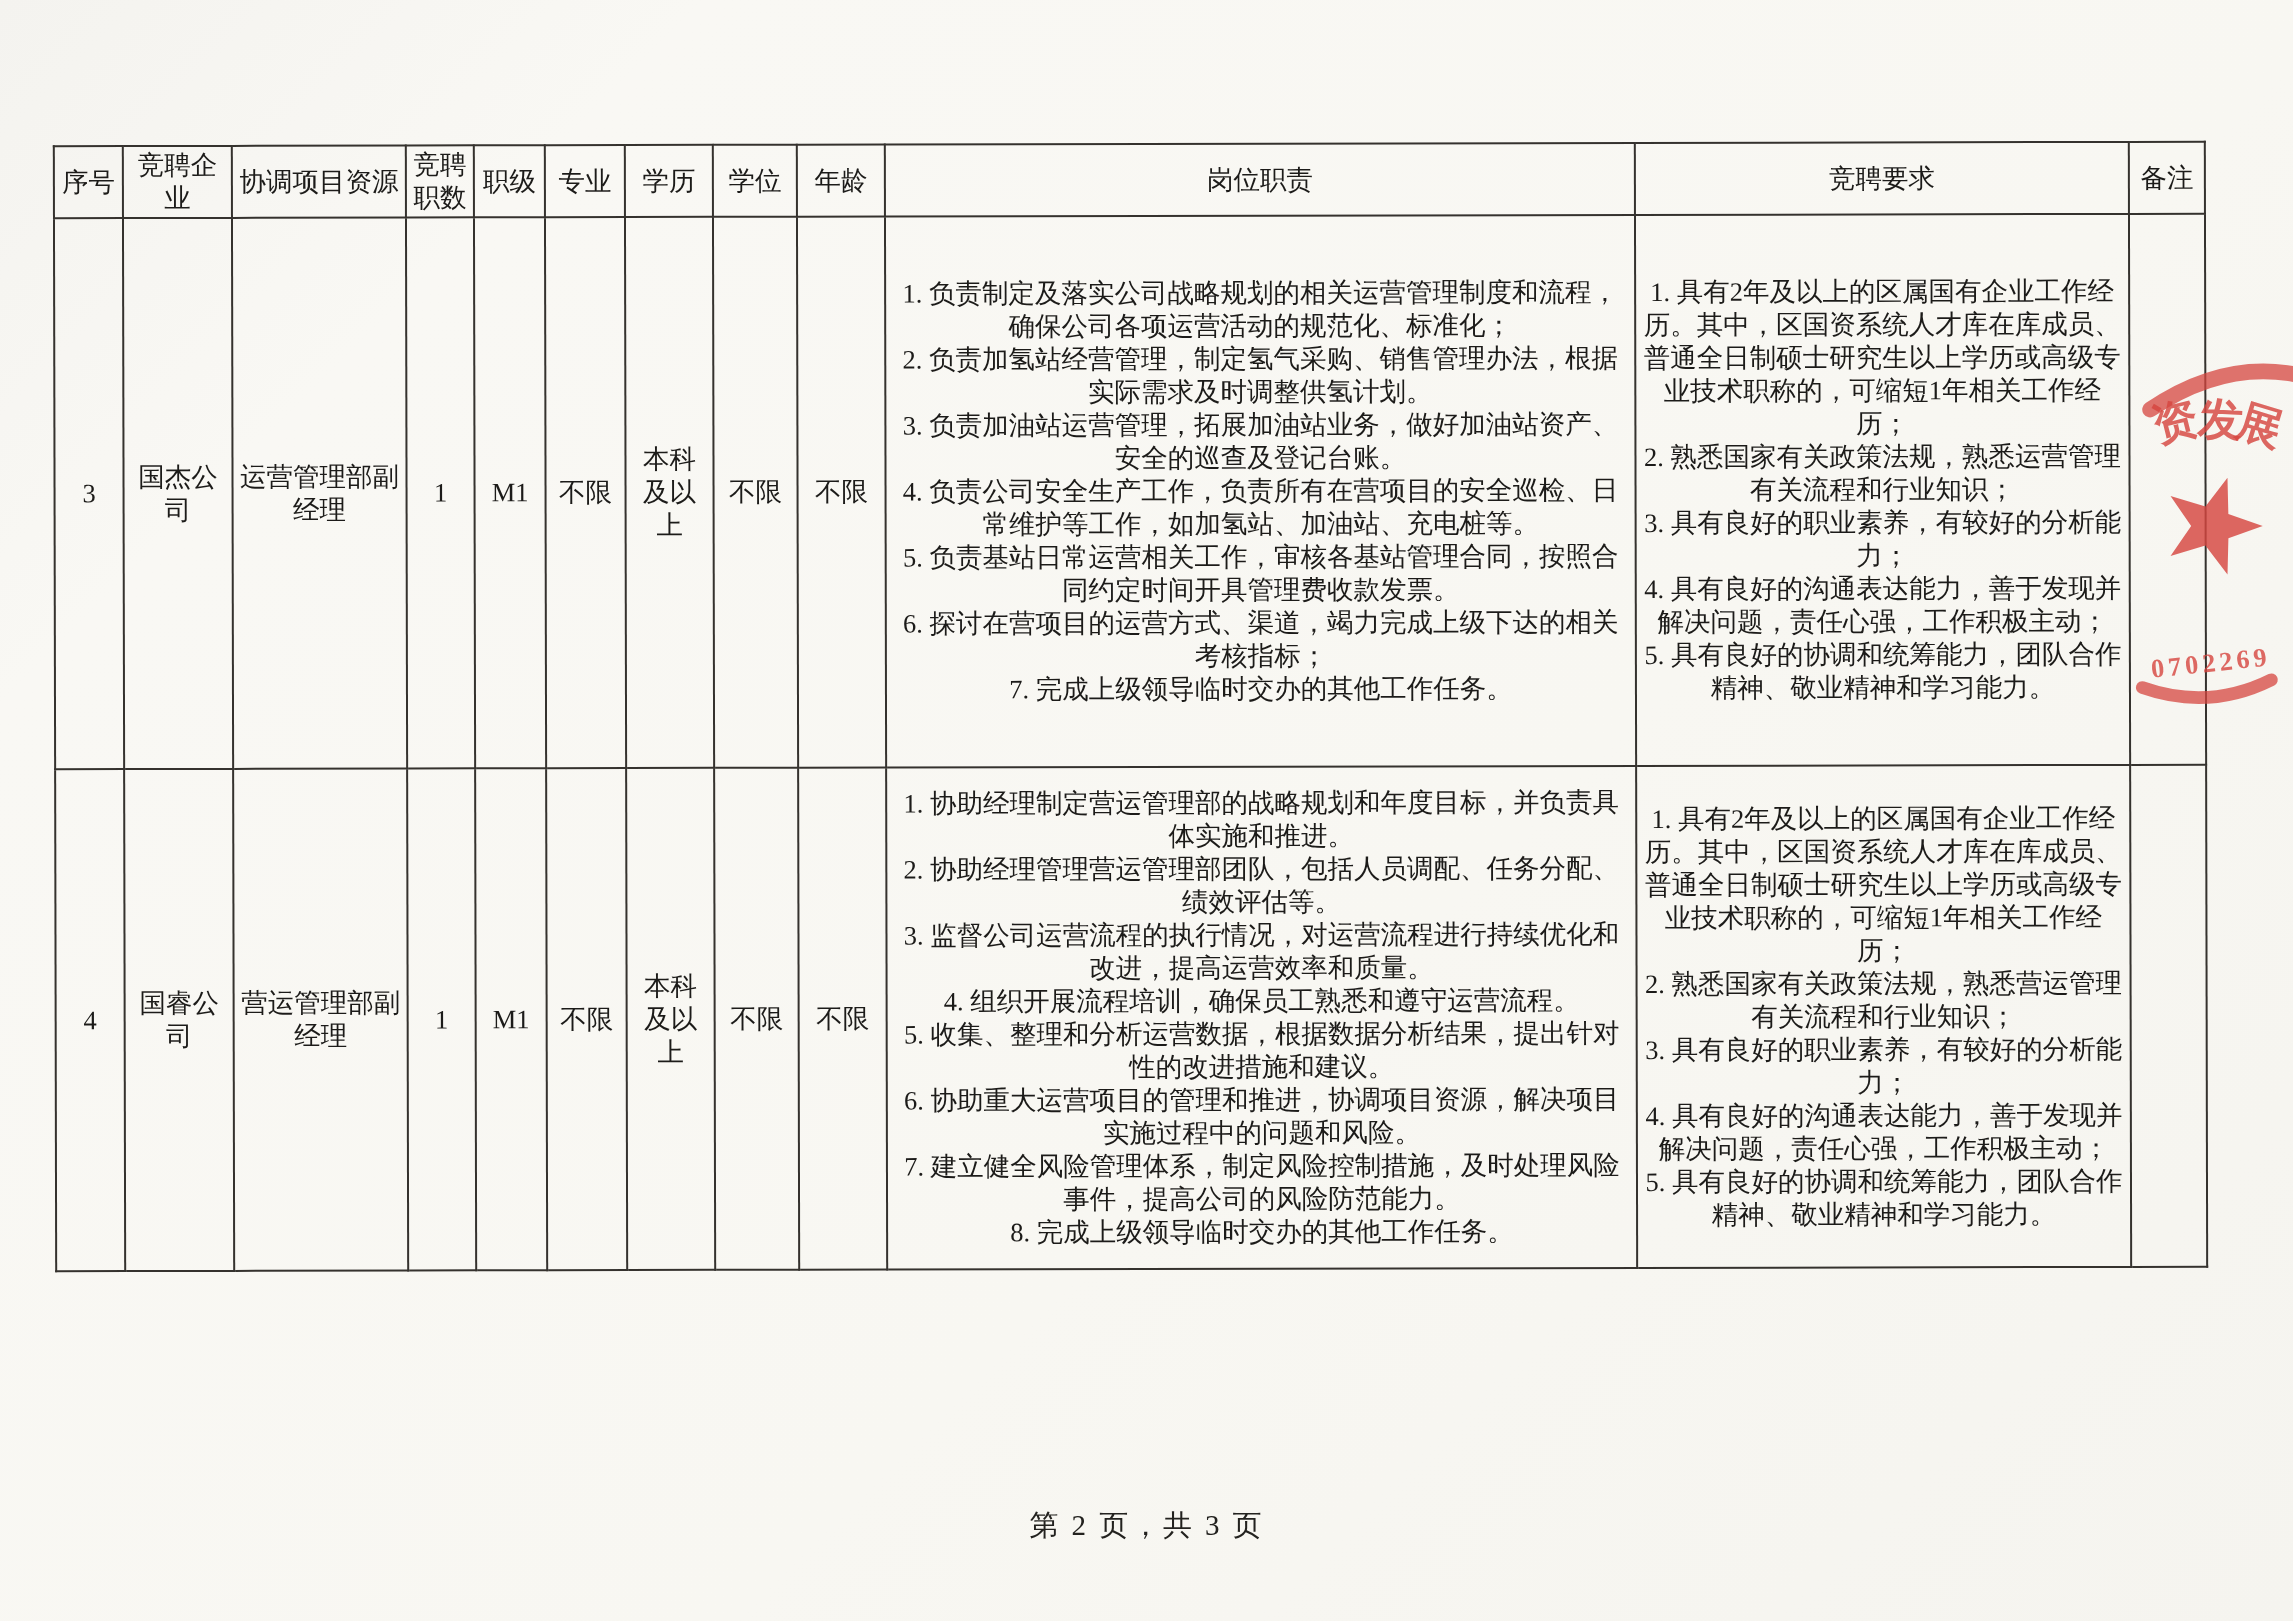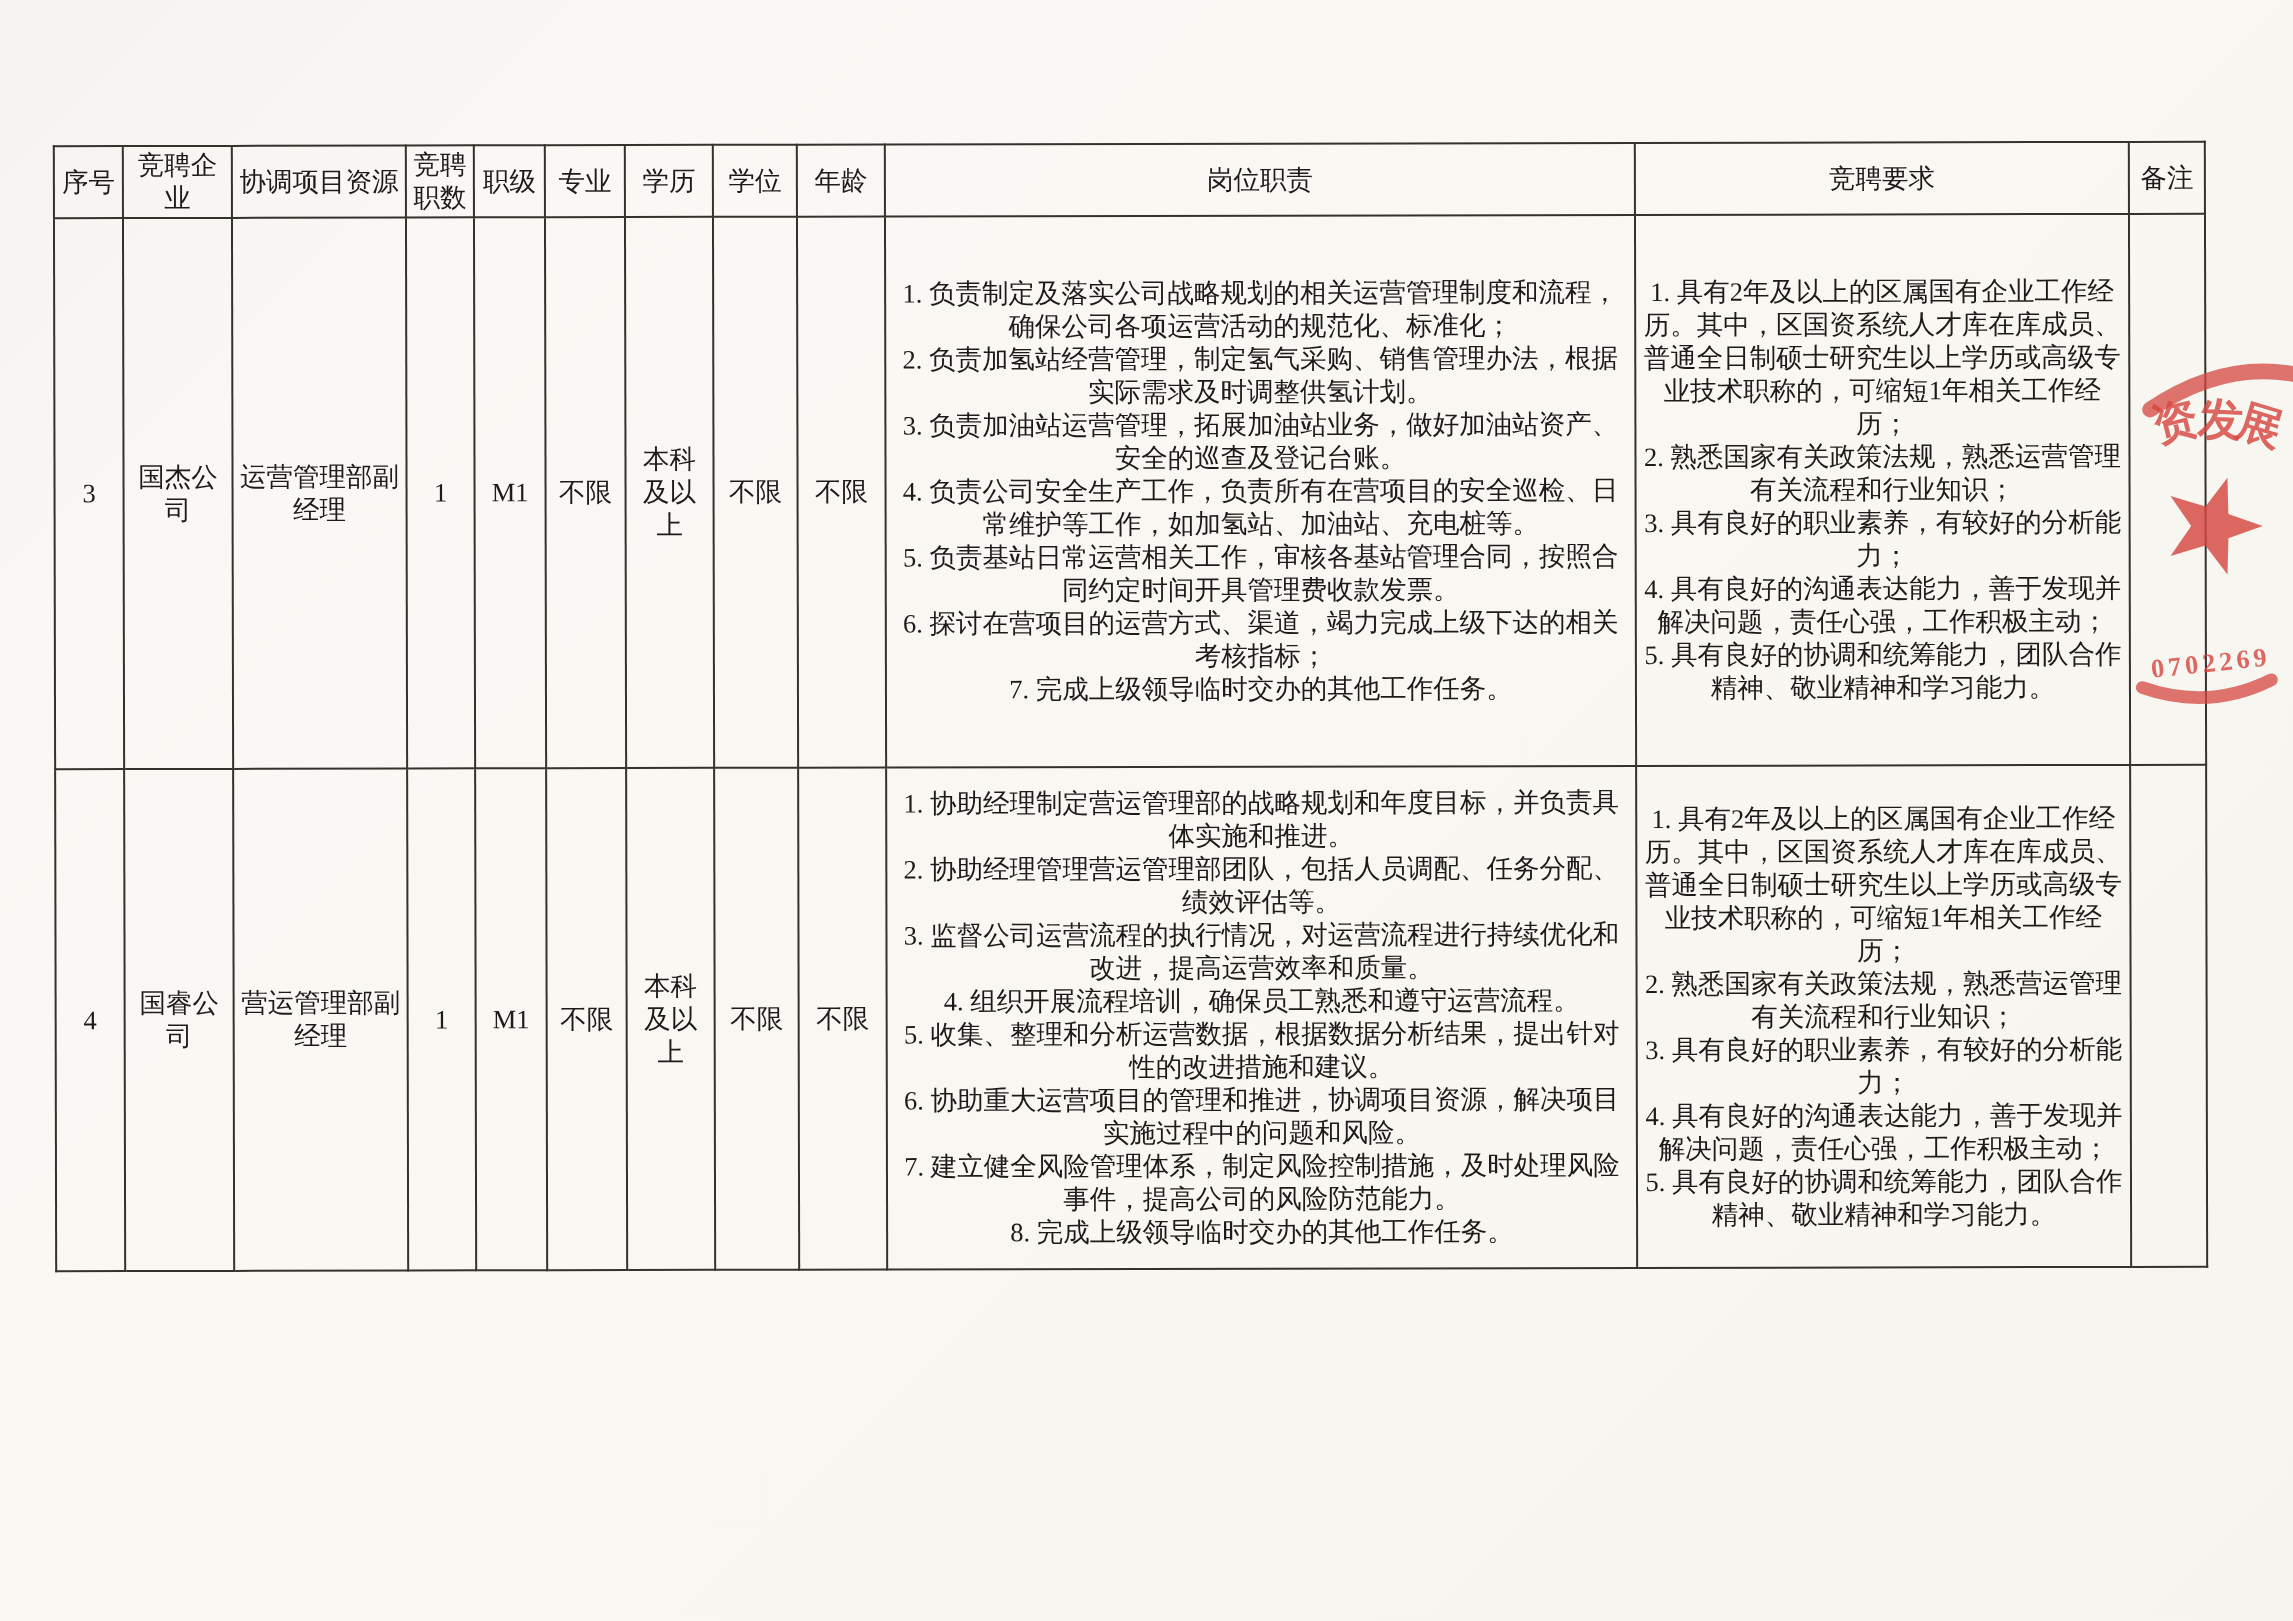--- a/index.html
+++ b/index.html
@@ -163,15 +163,16 @@
       <text x="69" y="106" font-size="46" text-anchor="middle" transform="rotate(-14 69 88)">资</text>
       <text x="116" y="104" font-size="46" text-anchor="middle" transform="rotate(3 116 87)">发</text>
       <text x="157" y="110" font-size="46" text-anchor="middle" transform="rotate(17 157 92)">展</text>
       <g transform="translate(107,197) rotate(18)">
         <path d="M0,-52 L12.3,-17 L49.5,-16.1 L20,6.5 L30.6,42.1 L0,21 L-30.6,42.1 L-20,6.5 L-49.5,-16.1 L-12.3,-17 Z"></path>
       </g>
       <text x="46" y="352" font-size="27" letter-spacing="4" transform="rotate(-6 46 352)" fill-opacity="0.8">0702269</text>
     </g>
   </svg>
 
+  <div class="footer">第 2 页，共 3 页</div>
 
 </div>
 
 
 </body></html>

